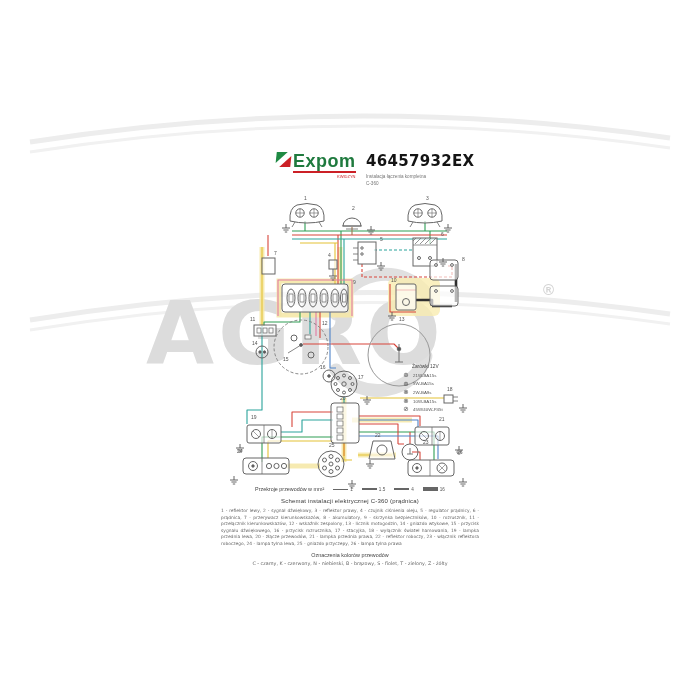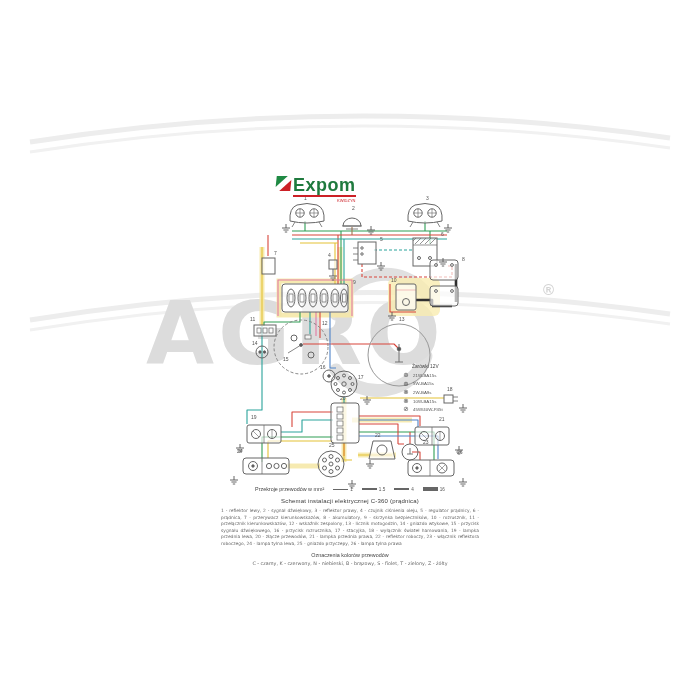--- a/index.html
+++ b/index.html
@@ -7,21 +7,21 @@
         font-family:"Liberation Sans", sans-serif;color:#333;}
   
   .watermark{position:absolute;inset:0;z-index:0;}
   .wm-word{position:absolute;font-weight:bold;color:#dcdcdc;font-size:88px;letter-spacing:4px;
            font-family:"DejaVu Sans", sans-serif;}
   .wm-left{left:146px;top:282px;}
   .wm-right{left:428px;top:282px;}
   .wm-reg{position:absolute;left:543px;top:281px;color:#d4d4d4;font-size:15px;font-weight:bold;}
   
   .brand{position:absolute;left:276px;top:152px;z-index:3;}
-  .brand-row{display:flex;align-items:flex-start;margin-top:24px;}
+  .brand-row{display:flex;align-items:flex-start;}
   .brand-mark{width:15px;height:15px;position:relative;margin-right:2px;transform:skewX(-6deg);}
   .brand-mark .tri-g{position:absolute;left:0;top:0;width:0;height:0;
       border-top:11px solid #1f8a44;border-right:11px solid transparent;}
   .brand-mark .tri-r{position:absolute;right:0;bottom:0;width:0;height:0;
       border-bottom:11px solid #cc2026;border-left:11px solid transparent;}
   .brand-name{font-size:18px;font-weight:bold;color:#1f7a3e;letter-spacing:.5px;
       border-bottom:2px solid #cc2026;line-height:1;padding-bottom:1px;}
   .brand-sub{font-size:4px;color:#cc2026;text-align:right;margin-top:1px;}
   .partnum{position:absolute;left:366px;top:152px;z-index:3;}
   .partnum .num{font-size:15px;font-weight:bold;color:#141414;letter-spacing:.3px;
@@ -70,20 +70,27 @@
     <div class="brand-row">
       <span class="brand-mark">
         <span class="tri-g"></span>
           <span class="tri-r"></span>
       </span>
       <span class="brand-name">Expom</span>
     </div>
     <div class="brand-sub">KWIDZYN</div>
   </div>
 
+  <div class="partnum">
+    <div class="num">46457932EX</div>
+    <div class="sub">
+      <div>Instalacja łączenia kompletna</div>
+      <div>C-360</div>
+    </div>
+  </div>
 
   <svg class="schematic" width="700" height="700">
     <defs>
       <g id="gnd" stroke="#555" stroke-width="0.9" fill="none">
         <path d="M0,0 V4 M-4,4 H4 M-2.6,6 H2.6 M-1.2,8 H1.2"></path>
       </g>
       <g id="headlamp" fill="rgba(255,255,255,0.65)" stroke="#666" stroke-width="1">
         <path d="M-17,7 Q-18,-6 -10,-9 Q0,-12 10,-9 Q18,-6 17,7 Q0,11 -17,7 Z"></path>
         <circle cx="-7" cy="-1" r="4.2" fill="none"></circle>
           <circle cx="7" cy="-1" r="4.2" fill="none"></circle>

